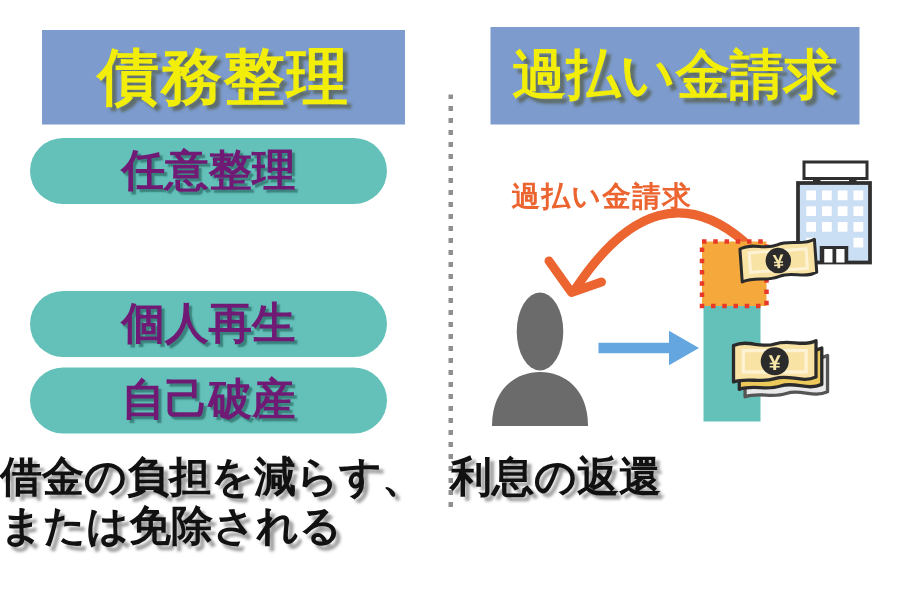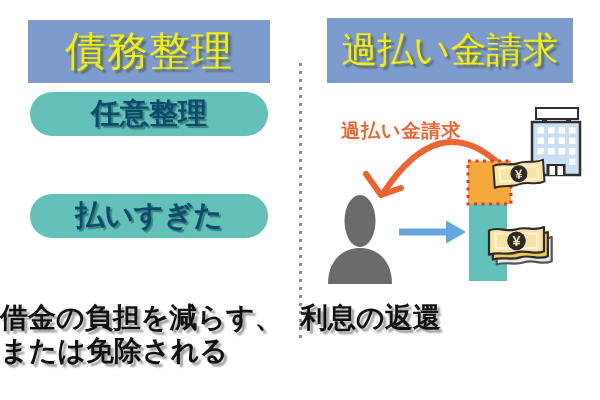--- a/index.html
+++ b/index.html
@@ -7,31 +7,31 @@
     position:relative;width:600px;height:400px;background:#ffffff;overflow:hidden;
     font-family:"Liberation Sans","DejaVu Sans",sans-serif;
   }
   .panel{position:absolute;top:0;height:400px;width:300px;}
   .panel.left{left:0;}
   .panel.right{left:300px;}
 
   
   .hdr{
     position:absolute;background:#7d9ccd;display:flex;align-items:center;justify-content:center;
-    color:#f2ee0a;font-weight:normal;
+    color:#f2ee0a;font-weight:bold;
     text-shadow:3px 3px 2px rgba(70,70,25,0.55);
   }
   .hdr.l{left:28px;top:20px;width:242px;height:63px;font-size:41px;letter-spacing:1px;}
   .hdr.r{left:27px;top:18px;width:246px;height:65px;font-size:36px;letter-spacing:0px;text-align:center;}
 
   
   .pill{
-    position:absolute;left:30px;width:238px;height:44px;background:#63c1b9;border-radius:22px;
+    position:absolute;left:20px;width:238px;height:44px;background:#63c1b9;border-radius:22px;
     display:flex;align-items:center;justify-content:center;
-    color:#0c4a6e;font-size:29px;font-weight:bold;
+    color:#701a75;font-size:29px;font-weight:bold;
     text-shadow:2px 2px 1px rgba(36,96,90,0.65);
   }
   .pill.p0{top:92px;}
   .pill.p1{top:143px;}
   .pill.p2{top:194px;}
   .pill.p3{top:245px;}
 
   
   .caption{
     position:absolute;left:0;width:300px;top:301px;text-align:left;
@@ -53,21 +53,22 @@
   }
 </style>
 </head>
 <body>
 
 <div class="stage">
 
   <section class="panel left">
     <div class="hdr l">債務整理</div>
     <div class="pill p0">任意整理</div>
-    <div class="pill p2">払いすぎた</div>
+    <div class="pill p2">個人再生</div>
+    <div class="pill p3">自己破産</div>
     <div class="caption">
       <div>借金の負担を減らす、</div>
       <div>または免除される</div>
     </div>
   </section>
 
   <div class="divider"></div>
 
   <section class="panel right">
     <div class="hdr r">過払い金請求</div>

